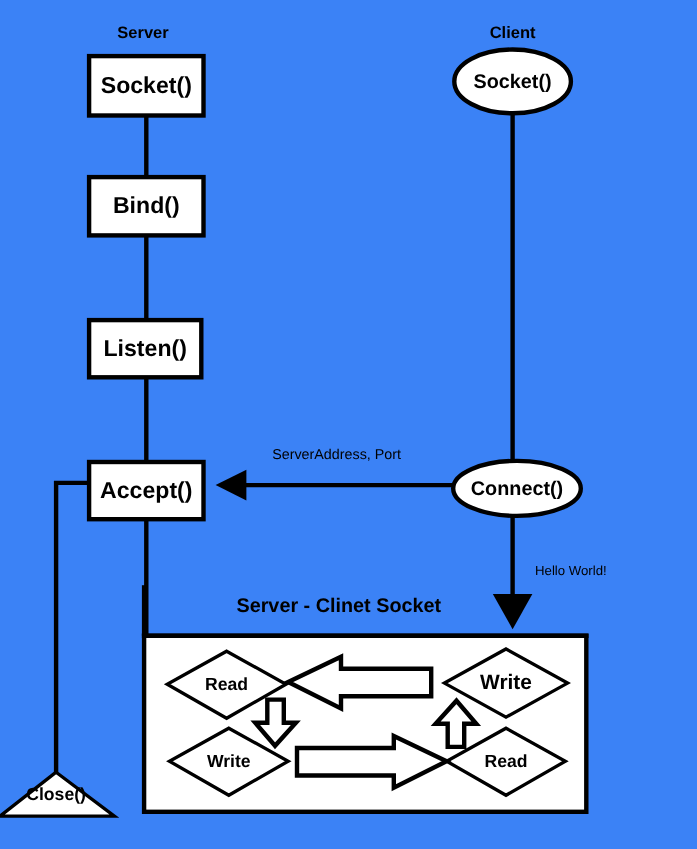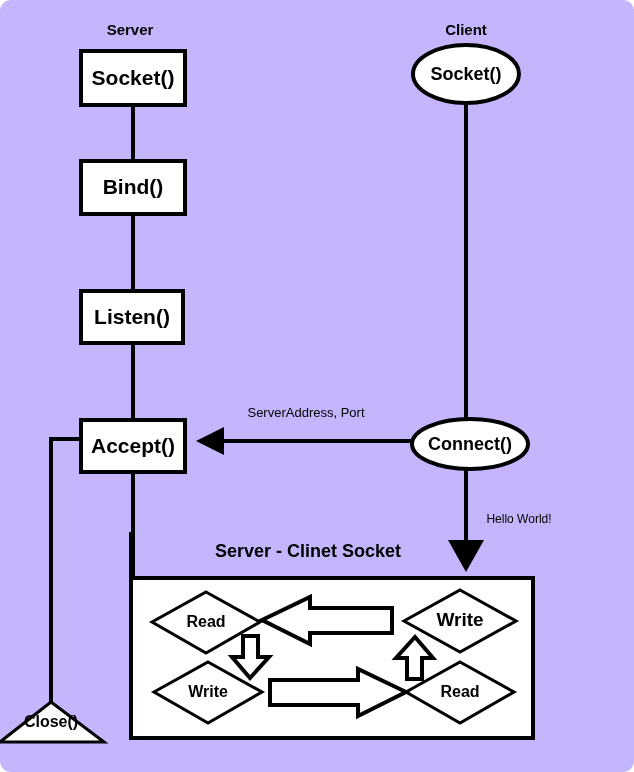--- a/index.html
+++ b/index.html
@@ -7,23 +7,22 @@
     padding: 0;
     background: #ffffff;
   }
   body {
     font-family: "Liberation Sans", sans-serif;
   }
   #diagram-root {
     position: relative;
     width: 634px;
     height: 772px;
-    background: #c4b5fd;
+    background: #3b82f6;
     overflow: hidden;
-    border-radius: 11px;
   }
   svg#diagram-svg {
     display: block;
     width: 634px;
     height: 772px;
   }
   .shape-stroke {
     fill: #ffffff;
     stroke: #000000;
     stroke-width: 4;

